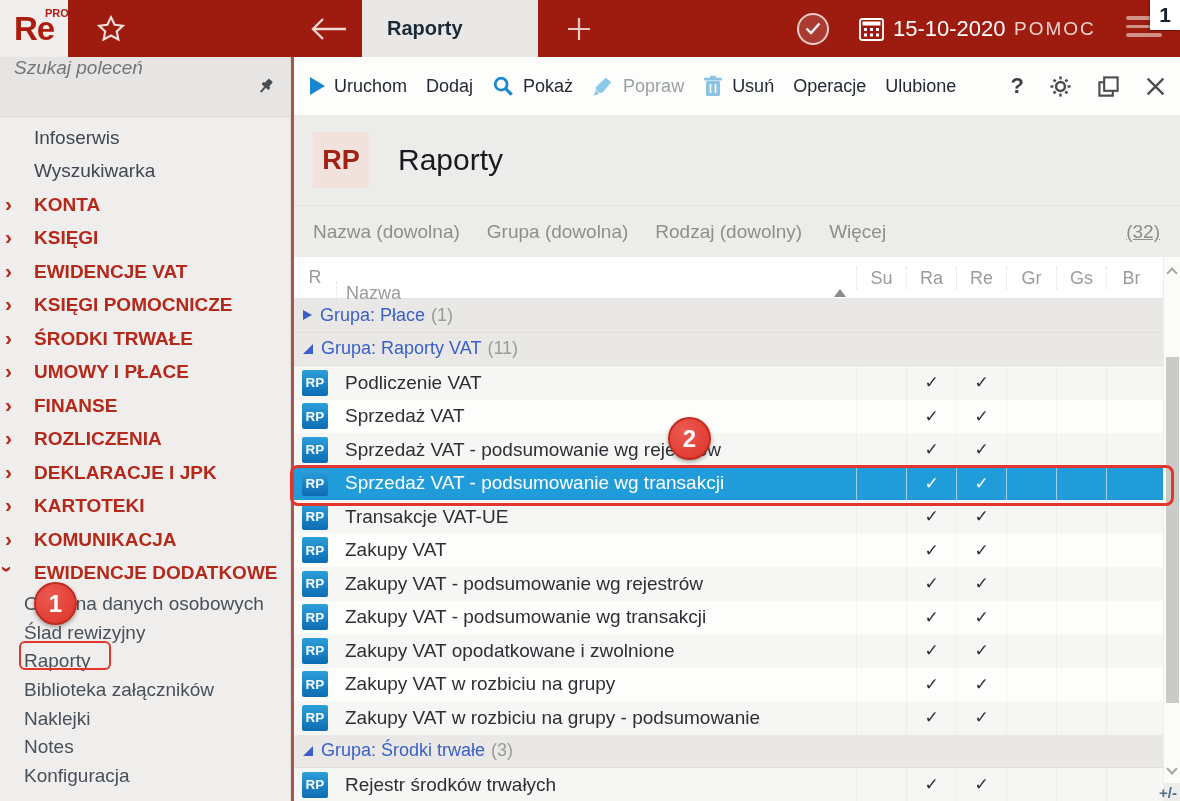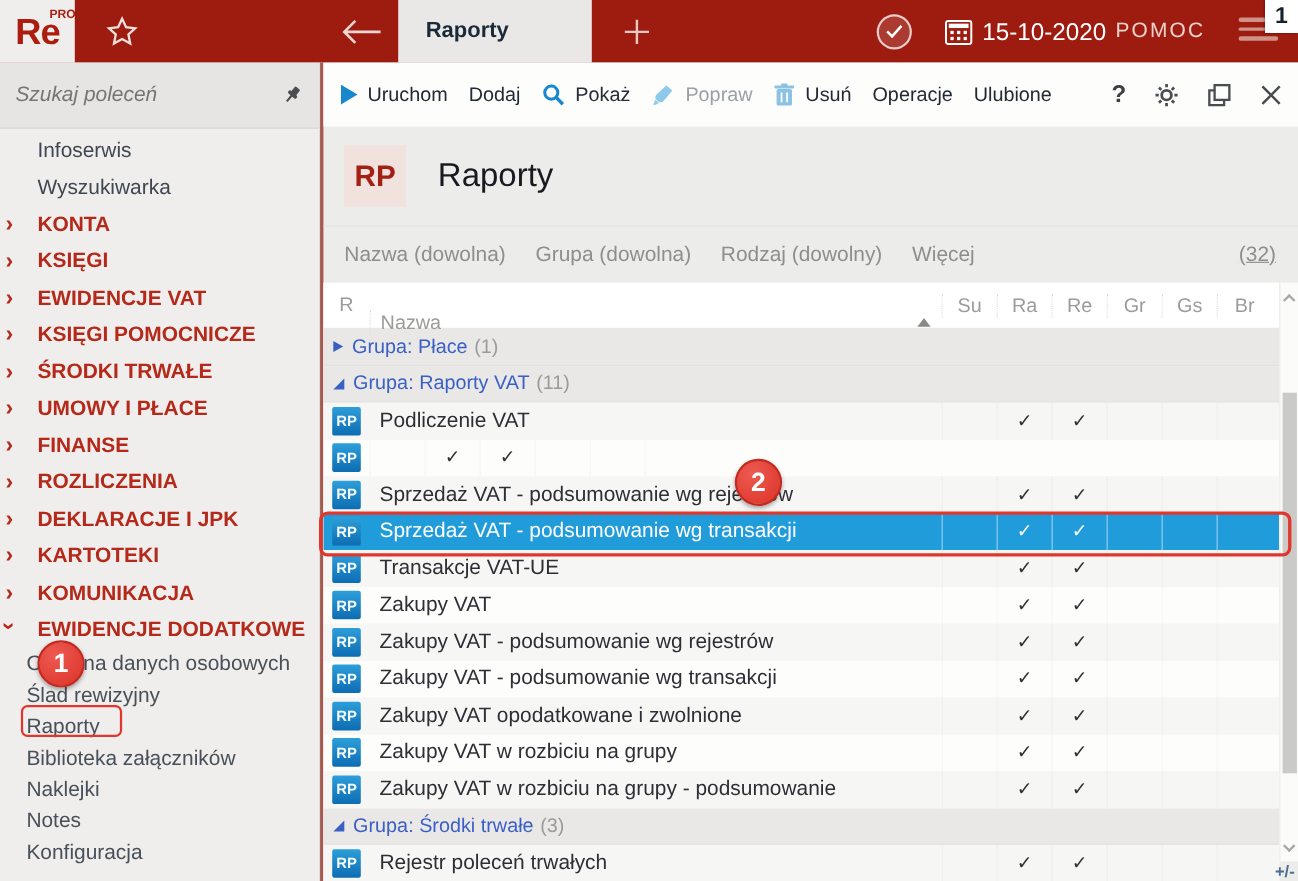--- a/index.html
+++ b/index.html
@@ -20,21 +20,21 @@
   .checkcircle .cc { width:32px; height:32px; border-radius:50%; border:2px solid rgba(255,255,255,.75); background:rgba(255,255,255,.14); display:flex; align-items:center; justify-content:center; }
   .calbtn { left:852px; width:38px; }
   .tb-date { position:absolute; left:893px; top:0; height:57px; display:flex; align-items:center; color:#fff; font-size:22px; }
   .tb-help { position:absolute; left:1014px; top:0; height:57px; display:flex; align-items:center; color:#ecd2cc; font-size:19px; letter-spacing:2px; }
   .burger { position:absolute; left:1126px; top:16px; width:36px; display:flex; flex-direction:column; gap:5px; }
   .burger div { height:3.5px; background:#d09186; border-radius:2px; }
   .corner-badge { position:absolute; right:0; top:0; width:30px; height:30px; background:#fff; color:#16212e; font-weight:bold; font-size:21px; display:flex; align-items:center; justify-content:center; box-shadow:-1px 1px 2px rgba(0,0,0,.35); }
 
   
   .sidebar { position:absolute; left:0; top:57px; width:291px; height:744px; background:#efeeec; border-right:1px solid #dddcda; }
-  .search-strip { height:60px; background:#e6e5e3; border-bottom:1px solid #d8d7d5; display:flex; align-items:center; position:relative; }
+  .search-strip { height:60px; background:#e6e5e3; border-bottom:1px solid #d8d7d5; display:flex; align-items:flex-start; position:relative; }
   .search-strip input { flex:1; border:none; outline:none; background:transparent; font-style:italic; font-size:19px; color:#9a9a9a; padding-left:14px; font-family:inherit; }
   .pin { position:absolute; right:14px; top:19px; }
   .nav { padding-top:4px; }
   .nav-item { height:33.5px; display:flex; align-items:center; padding-left:34px; font-size:19px; color:#3f4752; position:relative; cursor:default; }
   .nav-item.cat { color:#b4291a; font-weight:bold; }
   .nav-item .chev { position:absolute; left:5px; top:50%; transform:translateY(-56%); color:#b4291a; font-size:21px; font-weight:bold; line-height:1; }
   .nav-item .chev.down { transform:translateY(-68%) rotate(90deg); }
   .nav-sub { height:28.6px; display:flex; align-items:center; padding-left:24px; font-size:19px; color:#48505a; }
 
   
@@ -348,20 +348,21 @@
       <div class="cell-flag">✓</div>
       <div class="cell-flag">✓</div>
       <div class="cell-flag"></div>
       <div class="cell-flag"></div>
       <div class="cell-flag"></div>
     </div>
     <div class="trow white">
       <div class="col-r">
           <span class="rp-ico">RP</span>
         </div>
+      <div class="cell-name">Sprzedaż VAT</div>
       <div class="cell-flag"></div>
       <div class="cell-flag">✓</div>
       <div class="cell-flag">✓</div>
       <div class="cell-flag"></div>
       <div class="cell-flag"></div>
       <div class="cell-flag"></div>
     </div>
     <div class="trow light">
       <div class="col-r">
           <span class="rp-ico">RP</span>
@@ -475,21 +476,21 @@
       <span class="g-tri-down"></span>
       <span class="g-label">Grupa:</span>
       <span class="g-name">Środki trwałe</span>
       <span class="g-count">(3)</span>
     </div>
 
     <div class="trow light">
       <div class="col-r">
           <span class="rp-ico">RP</span>
         </div>
-      <div class="cell-name">Rejestr poleceń trwałych</div>
+      <div class="cell-name">Rejestr środków trwałych</div>
       <div class="cell-flag"></div>
       <div class="cell-flag">✓</div>
       <div class="cell-flag">✓</div>
       <div class="cell-flag"></div>
       <div class="cell-flag"></div>
       <div class="cell-flag"></div>
     </div>
   </div>
 
   <div class="vscroll">

